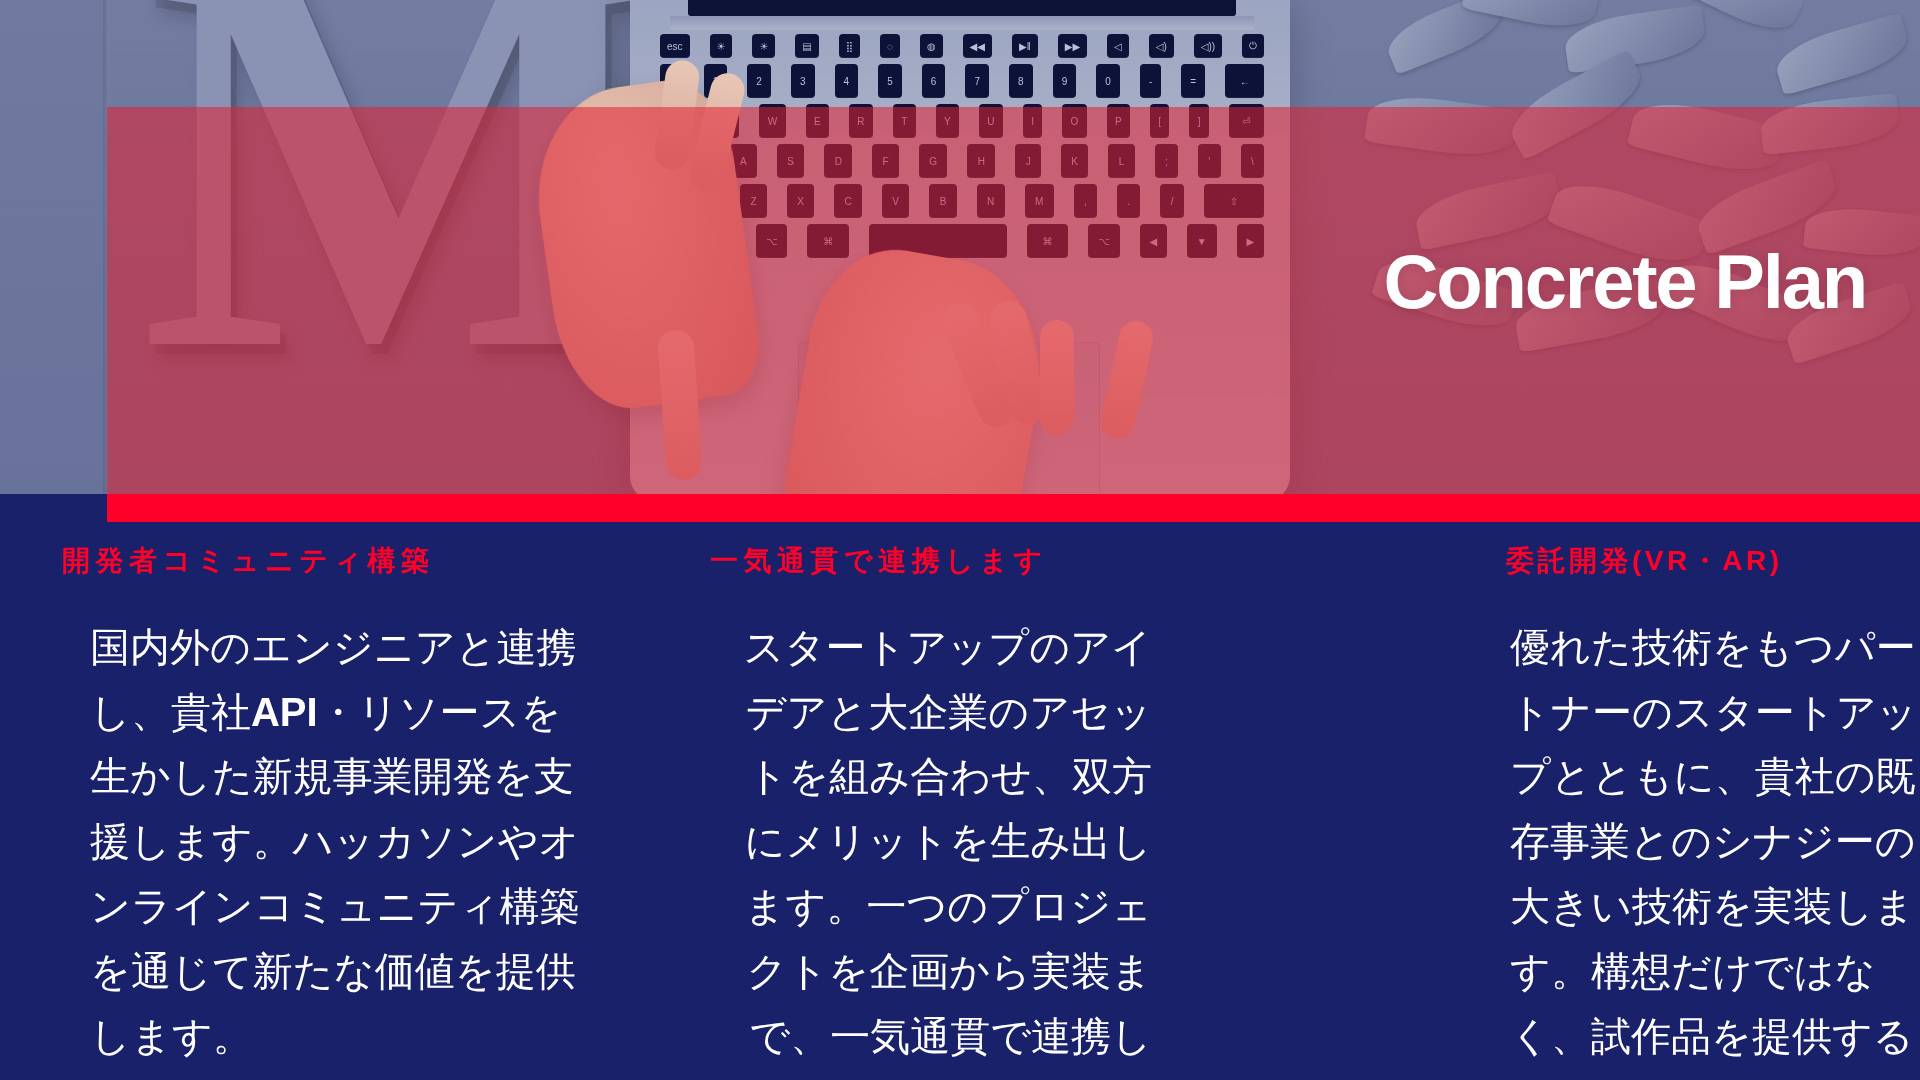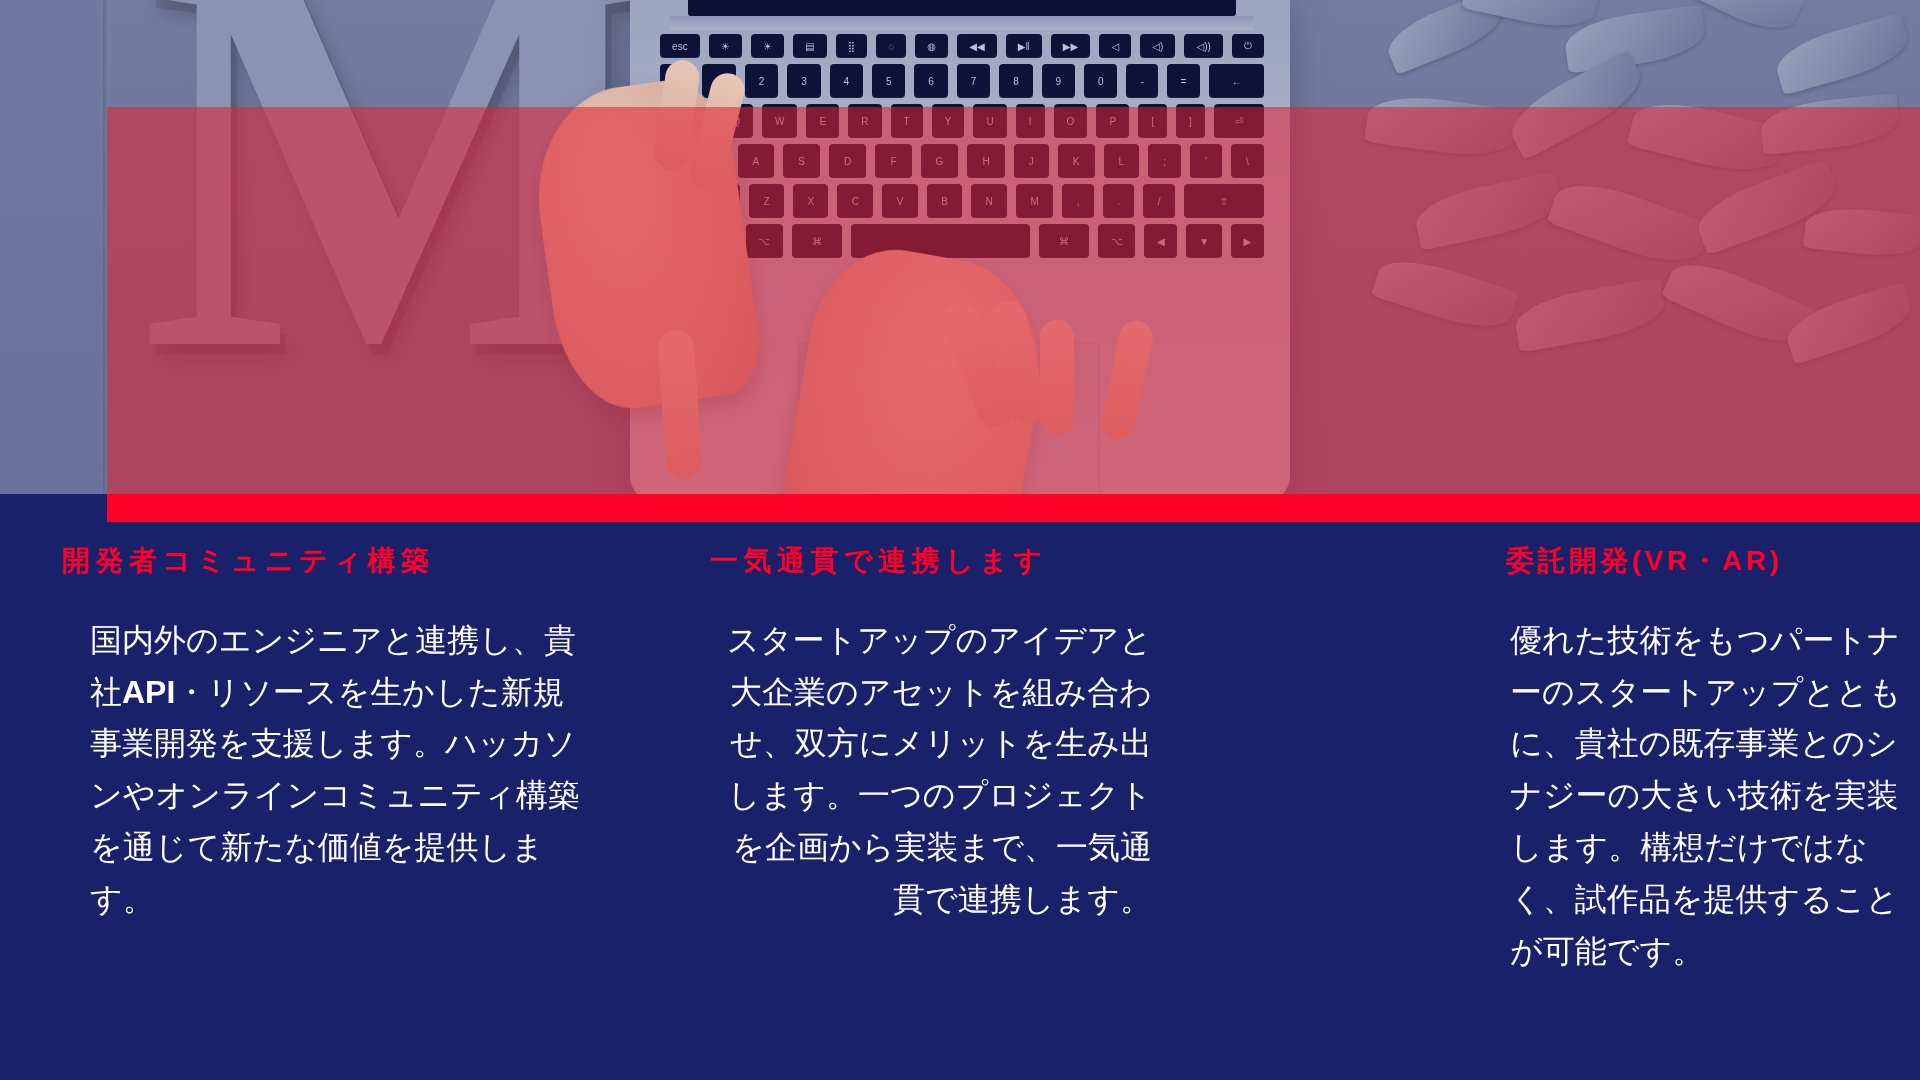--- a/index.html
+++ b/index.html
@@ -107,21 +107,21 @@
     left: 24px; top: 48px;
     width: 616px; height: 300px;
     display: flex;
     flex-direction: column;
     gap: 6px;
     padding: 4px 0 0 0;
     box-sizing: border-box;
   }
   .krow {
     display: flex;
-    gap: 9px;
+    gap: 20px;
     height: 34px;
     padding: 0 6px;
     box-sizing: border-box;
   }
   .krow.fn { height: 24px; }
   .key {
     flex: 1 1 auto;
     background: #0d1338;
     border-radius: 4px;
     color: #b8c0dc;
@@ -251,21 +251,21 @@
     font-weight: 700;
     letter-spacing: 5.5px;
     line-height: 1.1;
     margin: 0 0 38px 0;
     white-space: nowrap;
   }
   .col-3 .col-title { letter-spacing: 3.5px; }
 
   .col-body {
     color: #ffffff;
-    font-size: 32px;
+    font-size: 40px;
     line-height: 1.62;
     font-weight: 400;
     margin: 0;
     padding-left: 28px;
     width: 490px;
   }
   .col-2 .col-body { padding-left: 12px; width: 430px; text-align: right; }
   .col-3 .col-body { padding-left: 4px; width: 420px; }
   .col-body b { font-weight: 700; }
 </style>
@@ -406,20 +406,21 @@
     <div class="finger" style="left:662px; top:330px; width:36px; height:150px; transform:rotate(-4deg);"></div>
 
     <div class="hand hand-right"></div>
     <div class="finger" style="left:960px; top:300px; width:36px; height:130px; transform:rotate(-22deg);"></div>
     <div class="finger" style="left:1000px; top:300px; width:36px; height:125px; transform:rotate(-12deg);"></div>
     <div class="finger" style="left:1040px; top:320px; width:34px; height:115px; transform:rotate(0deg);"></div>
     <div class="finger" style="left:1110px; top:320px; width:34px; height:120px; transform:rotate(12deg);"></div>
 
     <div class="overlay"></div>
 
+    <div class="hero-title">Concrete Plan</div>
   </div>
 
   <div class="red-bar"></div>
 
   <div class="content">
     <div class="cols">
 
       <div class="col col-1">
         <h2 class="col-title">開発者コミュニティ構築</h2>
         <p class="col-body"><span>国内外のエンジニアと連携し、貴社</span><b>API</b><span>・リソースを生かした新規事業開発を支援します。ハッカソンやオンラインコミュニティ構築を通じて新たな価値を提供します。</span></p>

